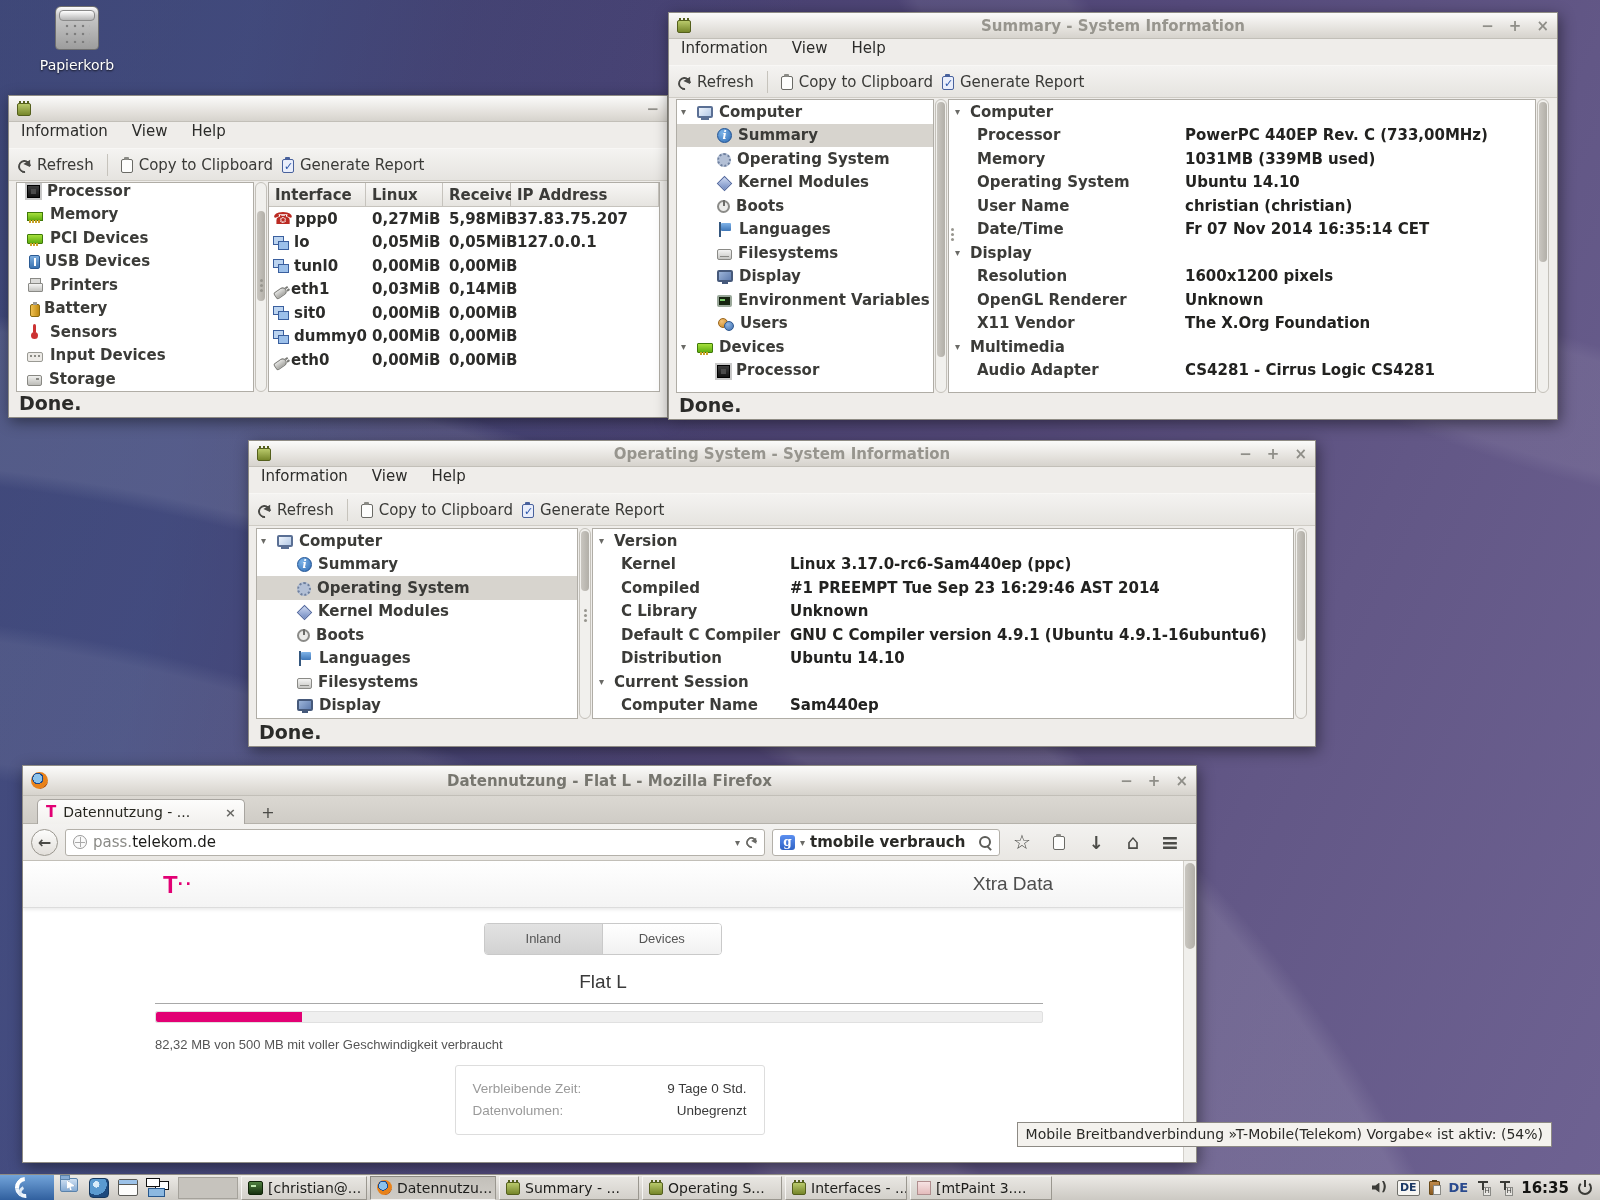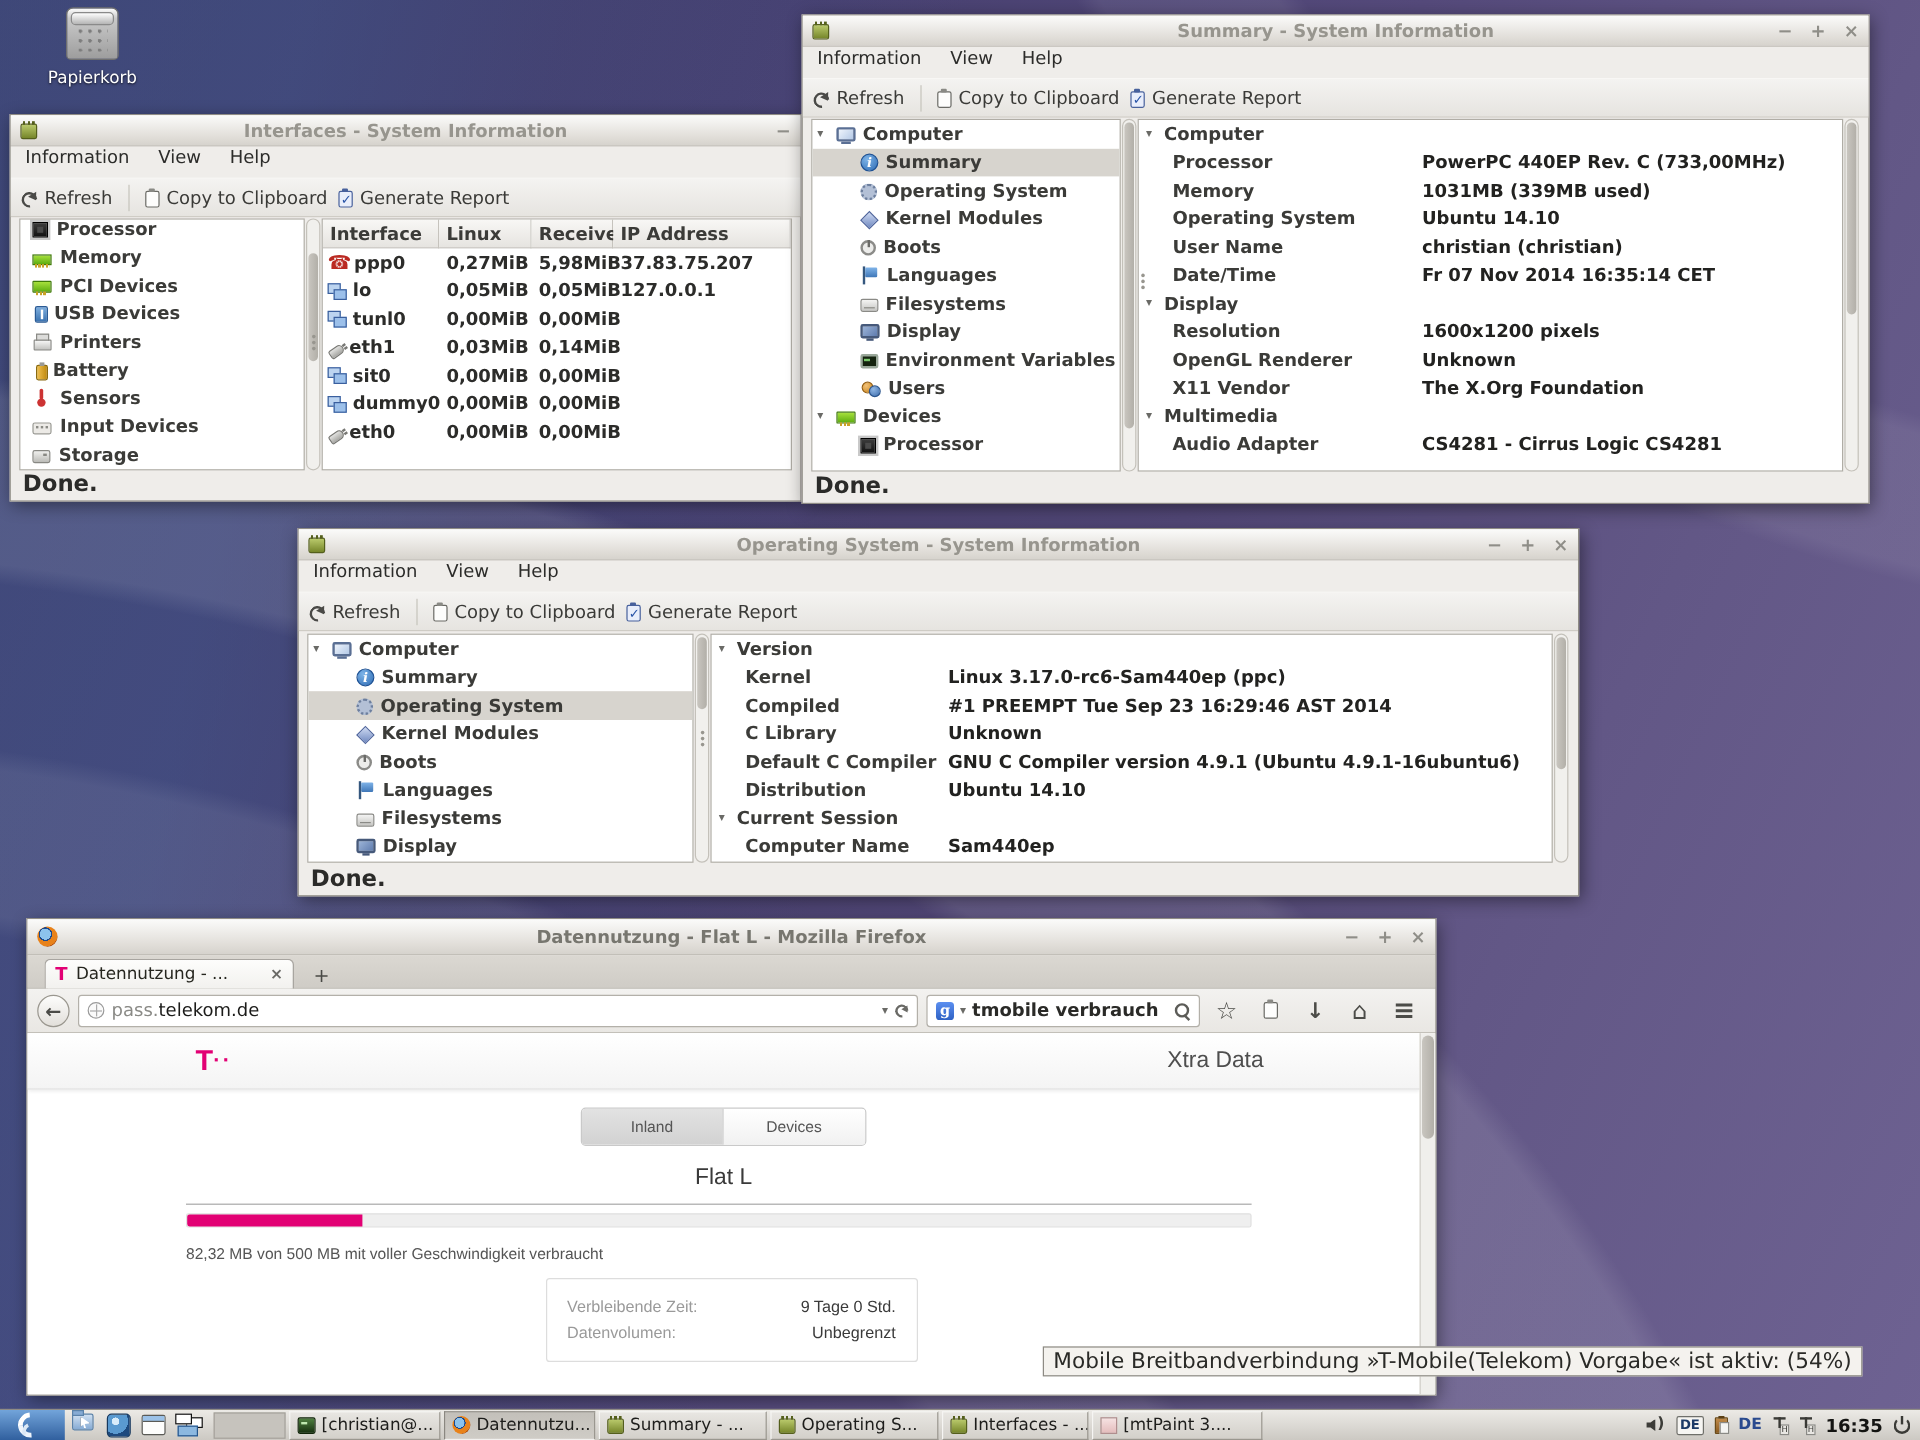--- a/index.html
+++ b/index.html
@@ -218,21 +218,21 @@
   .detext{color:#2a4a8e;font-size:13px;font-weight:bold}
   .ic-ant{width:13px;height:16px}
   .ic-ant::before{content:"";position:absolute;left:1px;top:1px;width:10px;height:2px;background:#3a3a36}
   .ic-ant::after{content:"";position:absolute;left:5px;top:1px;width:2px;height:9px;background:#3a3a36}
   .hbadge{position:absolute;right:-1px;bottom:0;font-size:7px;line-height:7px;color:#3a3a36;background:#e8e6e2;border:1px solid #8a8a86;padding:0 .5px}
   .clock{font-size:15px;font-weight:bold;color:#141412}
   .ic-powtray{width:14px;height:14px;border:2px solid #3a3a36;border-radius:50%;border-top-color:transparent}
   .ic-powtray::after{content:"";position:absolute;left:50%;top:-3px;width:2px;height:7px;margin-left:-1px;background:#3a3a36}
 
   .tooltip{position:absolute;right:48px;top:1122px;height:25px;line-height:23px;background:#f4f2ee;border:1px solid #8d8a84;
-    padding:0 8px;font-size:18px;color:#2a2a27;white-space:nowrap}
+    padding:0 8px;font-size:14px;color:#2a2a27;white-space:nowrap}
 
   
   #win-if{left:8px;top:95px;width:660px;height:323px}
   #win-if .cx{top:86px;bottom:25px}
   #win-sum{left:668px;top:12px;width:890px;height:408px}
   #win-sum .cx{top:86px;bottom:26px}
   #win-os{left:248px;top:440px;width:1068px;height:307px}
   #win-os .cx{top:87px;bottom:27px}
   #win-ff{left:22px;top:765px;width:1175px;height:398px}
 
@@ -245,21 +245,20 @@
 <div class="desktop">
 
   <div class="deskicon">
     <span class="trashimg"></span>
     <span class="desklabel">Papierkorb</span>
   </div>
 
   <section class="win" id="win-if">
     <div class="tbar">
       <span class="ic ic-hardinfo"></span>
-      <span class="ttl">Interfaces - System Information</span>
       <span class="wbtns">
           <span class="wbtn">−</span>
         </span>
     </div>
     <div class="mbar">
       <span>Information</span>
       <span>View</span>
       <span>Help</span>
     </div>
     <div class="tlbar">

